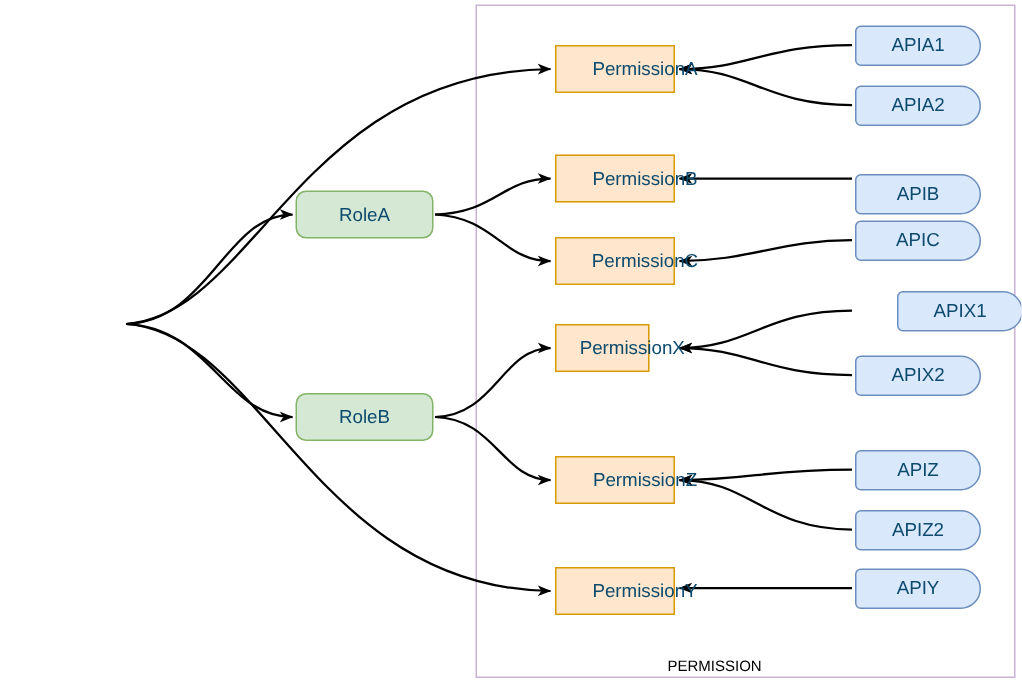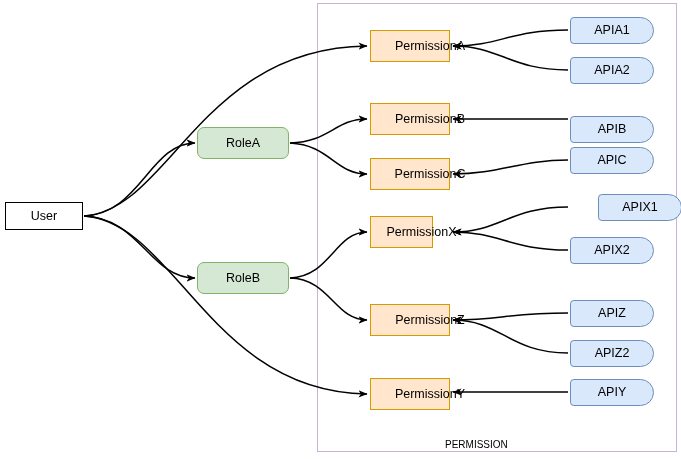--- a/index.html
+++ b/index.html
@@ -24,21 +24,21 @@
     height: 459px;
     pointer-events: none;
   }
   .node {
     position: absolute;
     box-sizing: border-box;
     display: flex;
     align-items: center;
     justify-content: center;
     font-size: 12.5px;
-    color: #000000;
+    color: #0c4a6e;
     line-height: 1;
     text-align: center;
     white-space: nowrap;
   }
   .node-user {
     background: #ffffff;
     border: 1.4px solid #000000;
     border-radius: 0;
   }
   .node-role {
@@ -102,23 +102,20 @@
         <path d="M 568 119 L 453 119" marker-end="url(#arrow)" stroke="#000000" fill="none" stroke-width="1.5"></path>
         <path d="M 568 160 C 520 160 500 174 453 174" marker-end="url(#arrow)" stroke="#000000" fill="none" stroke-width="1.5"></path>
         <path d="M 568 207 C 510 207 500 232 453 232" marker-end="url(#arrow)" stroke="#000000" fill="none" stroke-width="1.5"></path>
         <path d="M 568 250 C 510 250 500 232 453 232" marker-end="url(#arrow)" stroke="#000000" fill="none" stroke-width="1.5"></path>
         <path d="M 568 313 C 510 313 500 320 453 320" marker-end="url(#arrow)" stroke="#000000" fill="none" stroke-width="1.5"></path>
         <path d="M 568 353 C 510 353 500 320 453 320" marker-end="url(#arrow)" stroke="#000000" fill="none" stroke-width="1.5"></path>
         <path d="M 568 392 L 453 392" marker-end="url(#arrow)" stroke="#000000" fill="none" stroke-width="1.5"></path>
       </g>
   </svg>
 
-  <div class="node node-user" style="left: 5px; top: 202px; width: 78px; height: 28px; background: rgb(255, 255, 255); border-color: rgb(0, 0, 0);">
-    <span>User</span>
-  </div>
 
   <div class="node node-role" style="left: 197px; top: 262px; width: 92px; height: 32px; background: rgb(213, 232, 212); border-color: rgb(130, 179, 102);">
     <span>RoleB</span>
   </div>
   <div class="node node-role" style="left: 197px; top: 127px; width: 92px; height: 32px; background: rgb(213, 232, 212); border-color: rgb(130, 179, 102);">
     <span>RoleA</span>
   </div>
 
   <div class="node node-permission" style="left: 370px; top: 30px; width: 80px; height: 32px; background: rgb(255, 230, 204); border-color: rgb(215, 155, 0);">
     <span>PermissionA</span>

